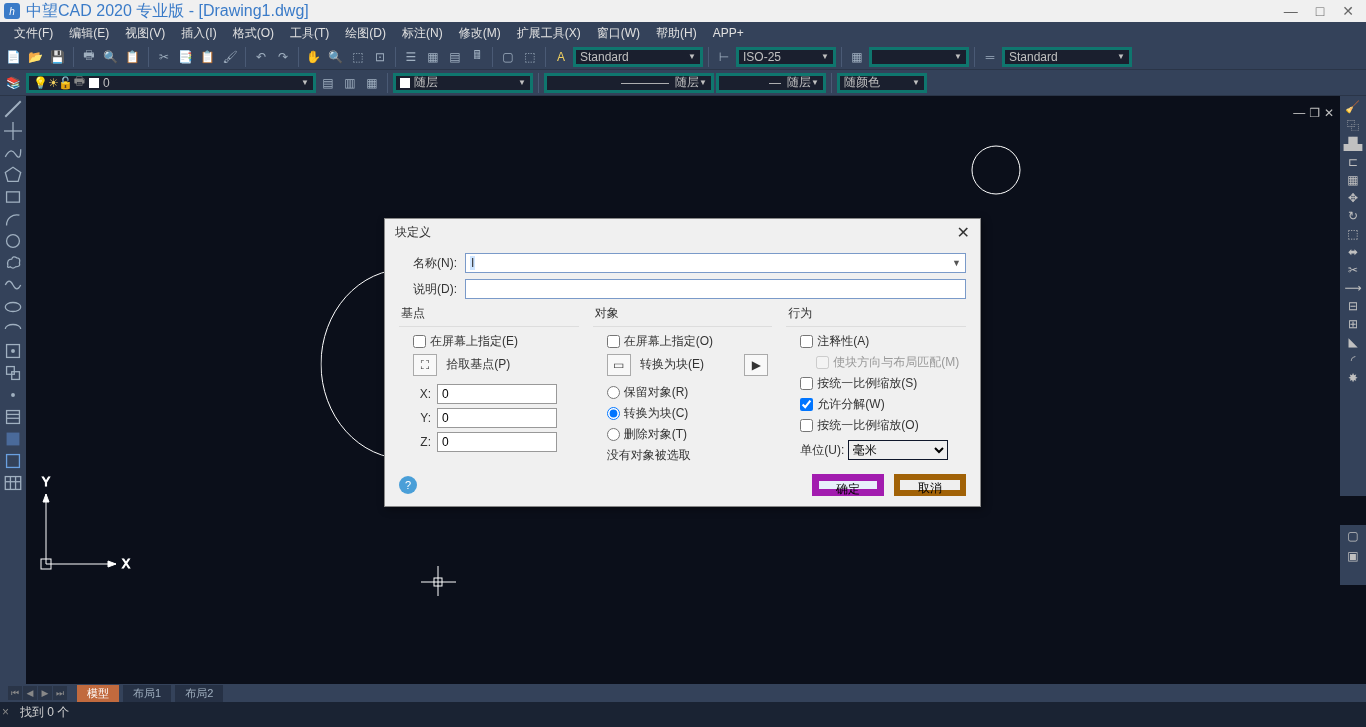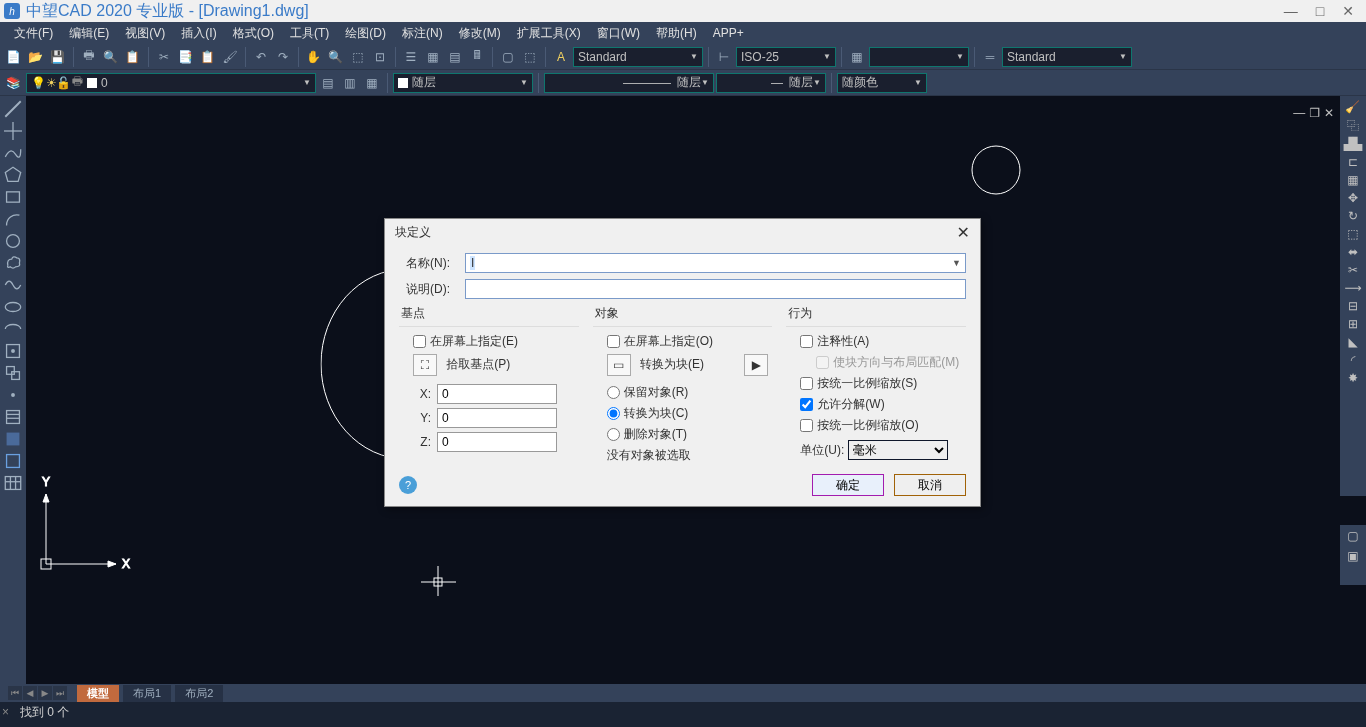--- a/index.html
+++ b/index.html
@@ -13,69 +13,69 @@
 .titlebar .winbtns span { color:#666; cursor:pointer; font-size:14px; }
 
 
 .menubar { height:22px; background:#34425a; display:flex; align-items:center; padding:0 6px; }
 .menubar .mi { color:#e0e0e0; padding:2px 8px; cursor:pointer; }
 
 
 .toolrow { height:26px; background:#34425a; border-bottom:1px solid #2a3548; display:flex; align-items:center; padding:0 4px; gap:2px; }
 .tbtn { width:20px; height:20px; display:flex; align-items:center; justify-content:center; cursor:pointer; color:#a0b0c0; }
 .divider { width:1px; height:20px; background:#4a5a75; margin:0 3px; }
-.combo { height:20px; background:#1a1f2e; border:1px solid #0f766e; display:flex; align-items:center; padding:0 4px; color:#c0c0c0; min-width:80px; cursor:pointer; }
+.combo { height:20px; background:#1a1f2e; border:3px solid #0f766e; display:flex; align-items:center; padding:0 4px; color:#c0c0c0; min-width:80px; cursor:pointer; }
 .combo .arrow { margin-left:auto; font-size:8px; }
 
 
 .main { display:flex; height:588px; }
 .leftbar { width:26px; background:#34425a; display:flex; flex-direction:column; align-items:center; padding-top:4px; gap:4px; }
 .leftbar .lbtn { width:18px; height:18px; cursor:pointer; display:flex; align-items:center; justify-content:center; }
 .rightbar { width:26px; background:#34425a; display:flex; flex-direction:column; align-items:center; padding-top:4px; gap:4px; position:absolute; right:0; top:96px; height:400px; }
 .rightbar2 { width:26px; background:#34425a; display:flex; flex-direction:column; align-items:center; padding-top:4px; gap:6px; position:absolute; right:0; top:525px; height:60px; }
 .canvas { flex:1; background:#0b0f1a; position:relative; }
 .canvas-controls { position:absolute; top:10px; right:32px; display:flex; gap:4px; }
 .canvas-controls span { color:#c0c0c0; font-size:12px; cursor:pointer; }
 
 
 .tabs { height:18px; background:#34425a; display:flex; align-items:center; padding-left:8px; gap:4px; }
 .tabs .nav { display:flex; gap:1px; margin-right:6px;}
 .tabs .nav span { width:14px; height:14px; background:#2a3548; color:#888; font-size:9px; display:flex; align-items:center; justify-content:center; cursor:pointer;}
 .tabs .tab { padding:1px 10px; background:#263145; color:#a0b0c0; cursor:pointer; font-size:11px; }
-.tabs .tab.active { background:#c16a3e; color:#fff;font-weight:bold; }
+.tabs .tab.active { background:#c16a3e; color:#fff; }
 
 
 .cmdarea { background:#1a2333; height:80px; padding:2px 6px; color:#d0d0d0; font-family:"SimSun",monospace; font-size:13px; line-height:16px; position:relative; }
 .cmdarea .x { position:absolute; left:2px; top:2px; color:#888; cursor:pointer;}
 .cmdarea .lines { margin-left:14px;}
 
 
 .dialog { position:absolute; left:384px; top:218px; width:597px; background:#f0f0f0; border:1px solid #888; box-shadow:2px 2px 8px rgba(0,0,0,.4); }
 .dialog .dtitle { height:26px; display:flex; align-items:center; padding:0 10px; font-size:12px; color:#333; }
 .dialog .dtitle .dx { margin-left:auto; font-size:16px; cursor:pointer; color:#333;}
 .dialog .dbody { padding:8px 14px 10px 14px; color:#333; }
 .dialog .row { display:flex; align-items:center; margin-bottom:6px; gap:8px;}
-.dialog .lbl { width:58px; text-align:center; }
+.dialog .lbl { width:58px; text-align:right; }
 .dialog input.txt { border:1px solid #7a9ac9; height:20px; padding:1px 4px; font-size:12px; }
 .dialog .combo2 { flex:1; border:1px solid #7a9ac9; height:20px; padding:1px 4px; display:flex; align-items:center; background:#fff;}
 .dialog .combo2 .arrow{ margin-left:auto; color:#555; font-size:9px;}
 .dialog .groups { display:flex; gap:14px; margin-top:4px;}
 .dialog .grp { flex:1; }
 .dialog .grp .gtitle { color:#333; margin-bottom:4px; padding-left:2px;}
 .dialog .grp .gbody { border-top:1px solid #ddd; padding:6px 4px 0 14px;}
 .dialog label.cb { display:flex; align-items:center; gap:4px; margin-bottom:4px; cursor:pointer;}
 .dialog label.cb input { margin:0;}
 .dialog .iconbtn { width:24px; height:22px; border:1px solid #aaa; background:#f8f8f8; display:inline-flex; align-items:center; justify-content:center; cursor:pointer; vertical-align:middle;}
 .dialog .coord { display:flex; align-items:center; gap:6px; margin-bottom:4px;}
 .dialog .coord .cl { width:18px; text-align:right;}
 .dialog .coord input{ width:120px; height:20px; border:1px solid #999; padding:1px 4px;}
 .dialog .btnrow { display:flex; gap:10px; justify-content:flex-end; margin-top:10px; align-items:center;}
 .dialog .btnrow .help { width:18px; height:18px; border-radius:9px; background:#4a9fd8; color:#fff; display:flex; align-items:center; justify-content:center; margin-right:auto; cursor:pointer; font-size:11px;}
-.dialog button.dbtn { width:72px; height:22px; border:1px solid #a16207; background:#efefef; cursor:pointer;}
-.dialog button.dbtn.primary { border:1px solid #a21caf; background:#e8f0fb;}
+.dialog button.dbtn { width:72px; height:22px; border:6px solid #a16207; background:#efefef; cursor:pointer;}
+.dialog button.dbtn.primary { border:7px solid #a21caf; background:#e8f0fb;}
 .dialog select{ height:20px; border:1px solid #0f172a; font-size:12px; width:100px;}
 </style>
 </head>
 <body>
 
 <div class="titlebar">
   <div class="logo">h</div>
   <div class="title">中望CAD 2020 专业版 - [Drawing1.dwg]</div>
   <div class="winbtns">
     <span>—</span>

